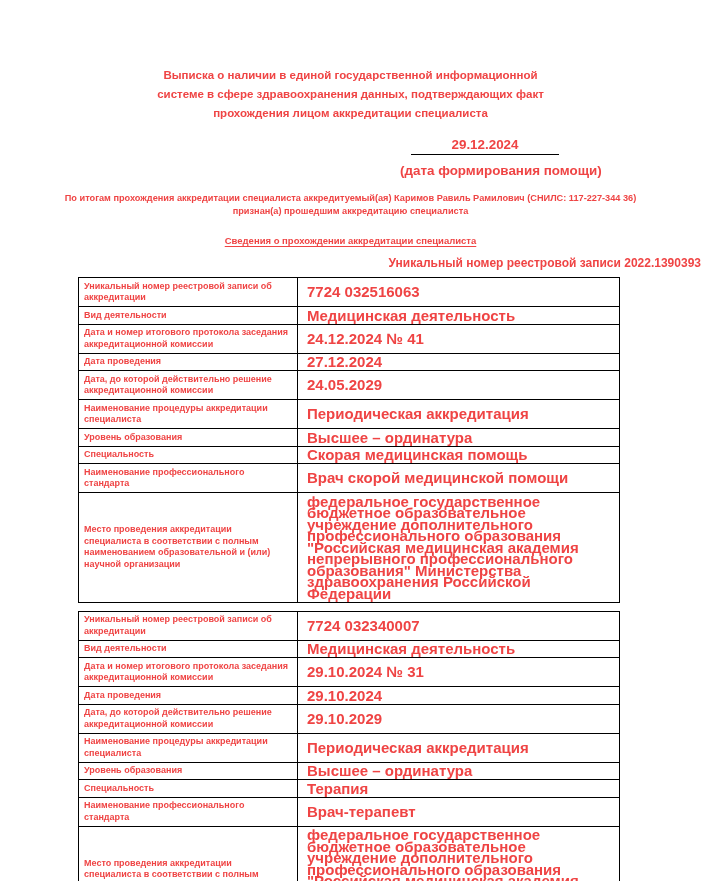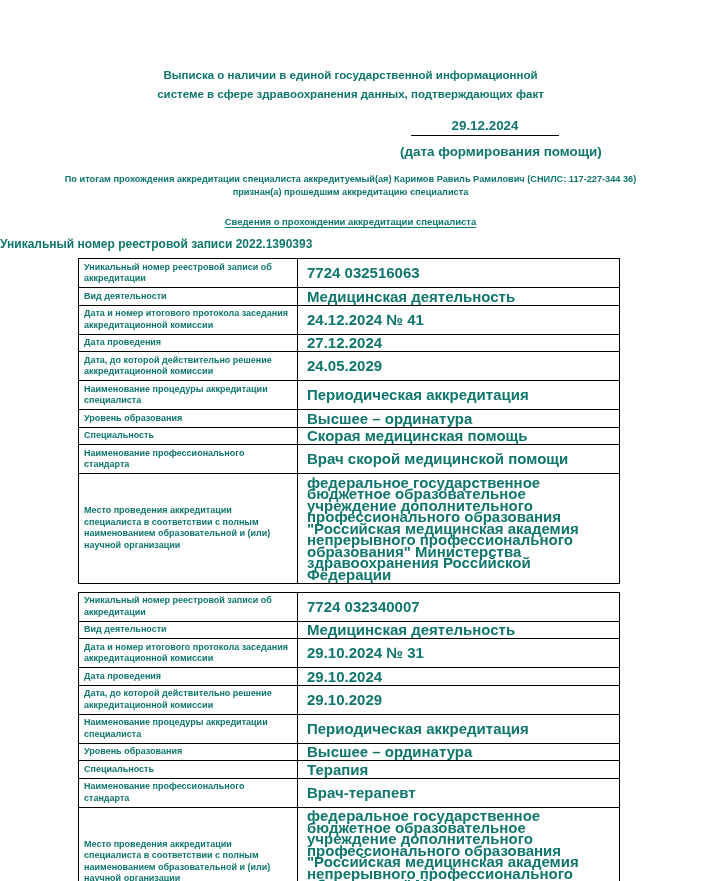--- a/index.html
+++ b/index.html
@@ -4,21 +4,21 @@
 <style>
   html, body { margin: 0; padding: 0; }
   body { background: #ffffff; }
   .page {
     position: relative;
     width: 701px;
     height: 881px;
     background: #ffffff;
     font-family: "Liberation Sans", sans-serif;
     font-weight: 700;
-    color: #0f766e;
+    color: #ef4444;
     overflow: hidden;
   }
   .title {
     margin: 66px 60px 0;
     text-align: center;
     font-size: 11.5px;
     line-height: 19px;
   }
   .date-block {
     margin: 14px 0 0 400px;
@@ -48,21 +48,21 @@
   }
   .section-heading {
     margin-top: 17px;
     text-align: center;
     font-size: 9.5px;
     text-decoration: underline;
     text-underline-offset: 2px;
   }
   .registry-heading {
     margin-top: 10px;
-    text-align: left;
+    text-align: right;
     font-size: 12px;
   }
   table.rec {
     border-collapse: collapse;
     margin: 7px 0 0 78px;
     width: 542px;
     table-layout: fixed;
   }
   table.rec.t2 { margin-top: 8px; }
   table.rec td {
@@ -83,20 +83,21 @@
   }
 </style>
 </head>
 <body>
 
 <div class="page">
 
   <div class="title">
     <div>Выписка о наличии в единой государственной информационной</div>
     <div>системе в сфере здравоохранения данных, подтверждающих факт</div>
+    <div>прохождения лицом аккредитации специалиста</div>
   </div>
 
   <div class="date-block">
     <span class="date-value">29.12.2024</span>
     <span class="date-caption">(дата формирования помощи)</span>
   </div>
 
   <div class="intro">По итогам прохождения аккредитации специалиста аккредитуемый(ая) Каримов Равиль Рамилович (СНИЛС: 117-227-344 36) признан(а) прошедшим аккредитацию специалиста</div>
 
   <div class="section-heading">Сведения о прохождении аккредитации специалиста</div>

